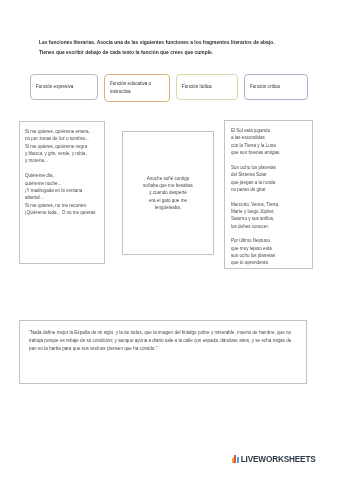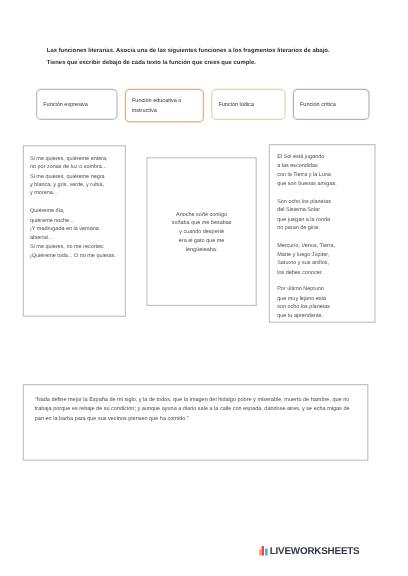--- a/index.html
+++ b/index.html
@@ -128,21 +128,21 @@
   }
   .box-bottom .txt {
     font-size: 4.6px;
     line-height: 1.78;
     white-space: pre-line;
   }
 
   
   .footer {
     position: absolute;
-    left: 216px;
+    left: 232px;
     top: 455px;
     display: flex;
     align-items: flex-start;
     gap: 2px;
   }
   .logo-mark {
     display: flex;
     align-items: flex-end;
     gap: 0.7px;
     height: 8px;

